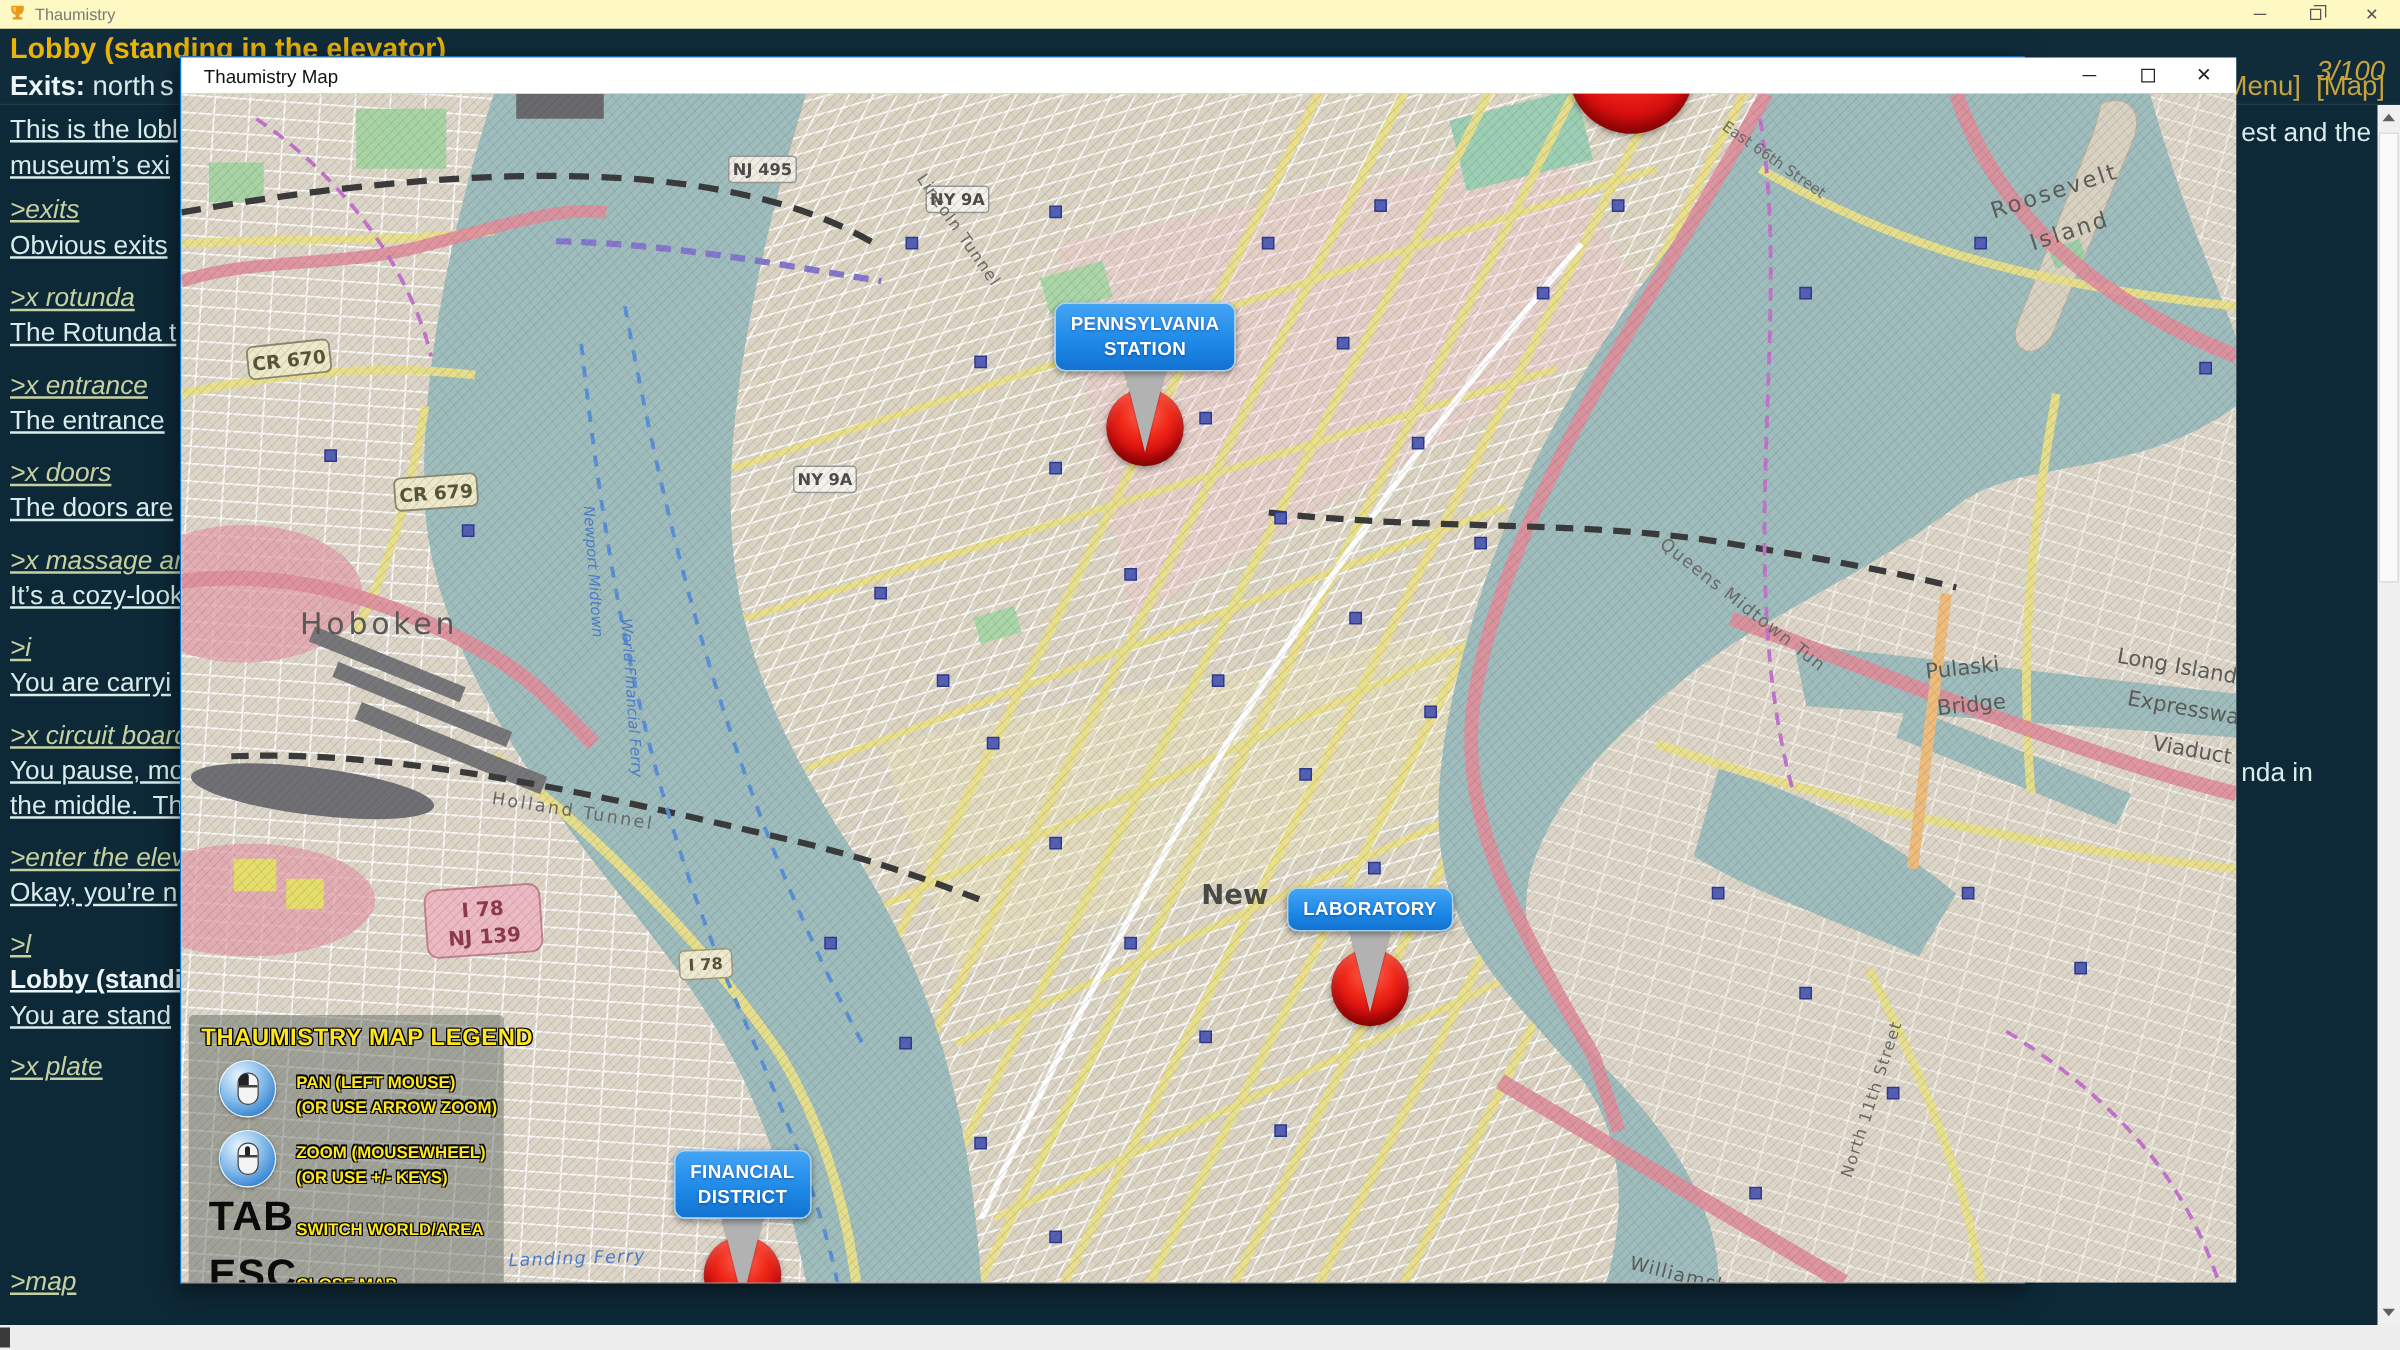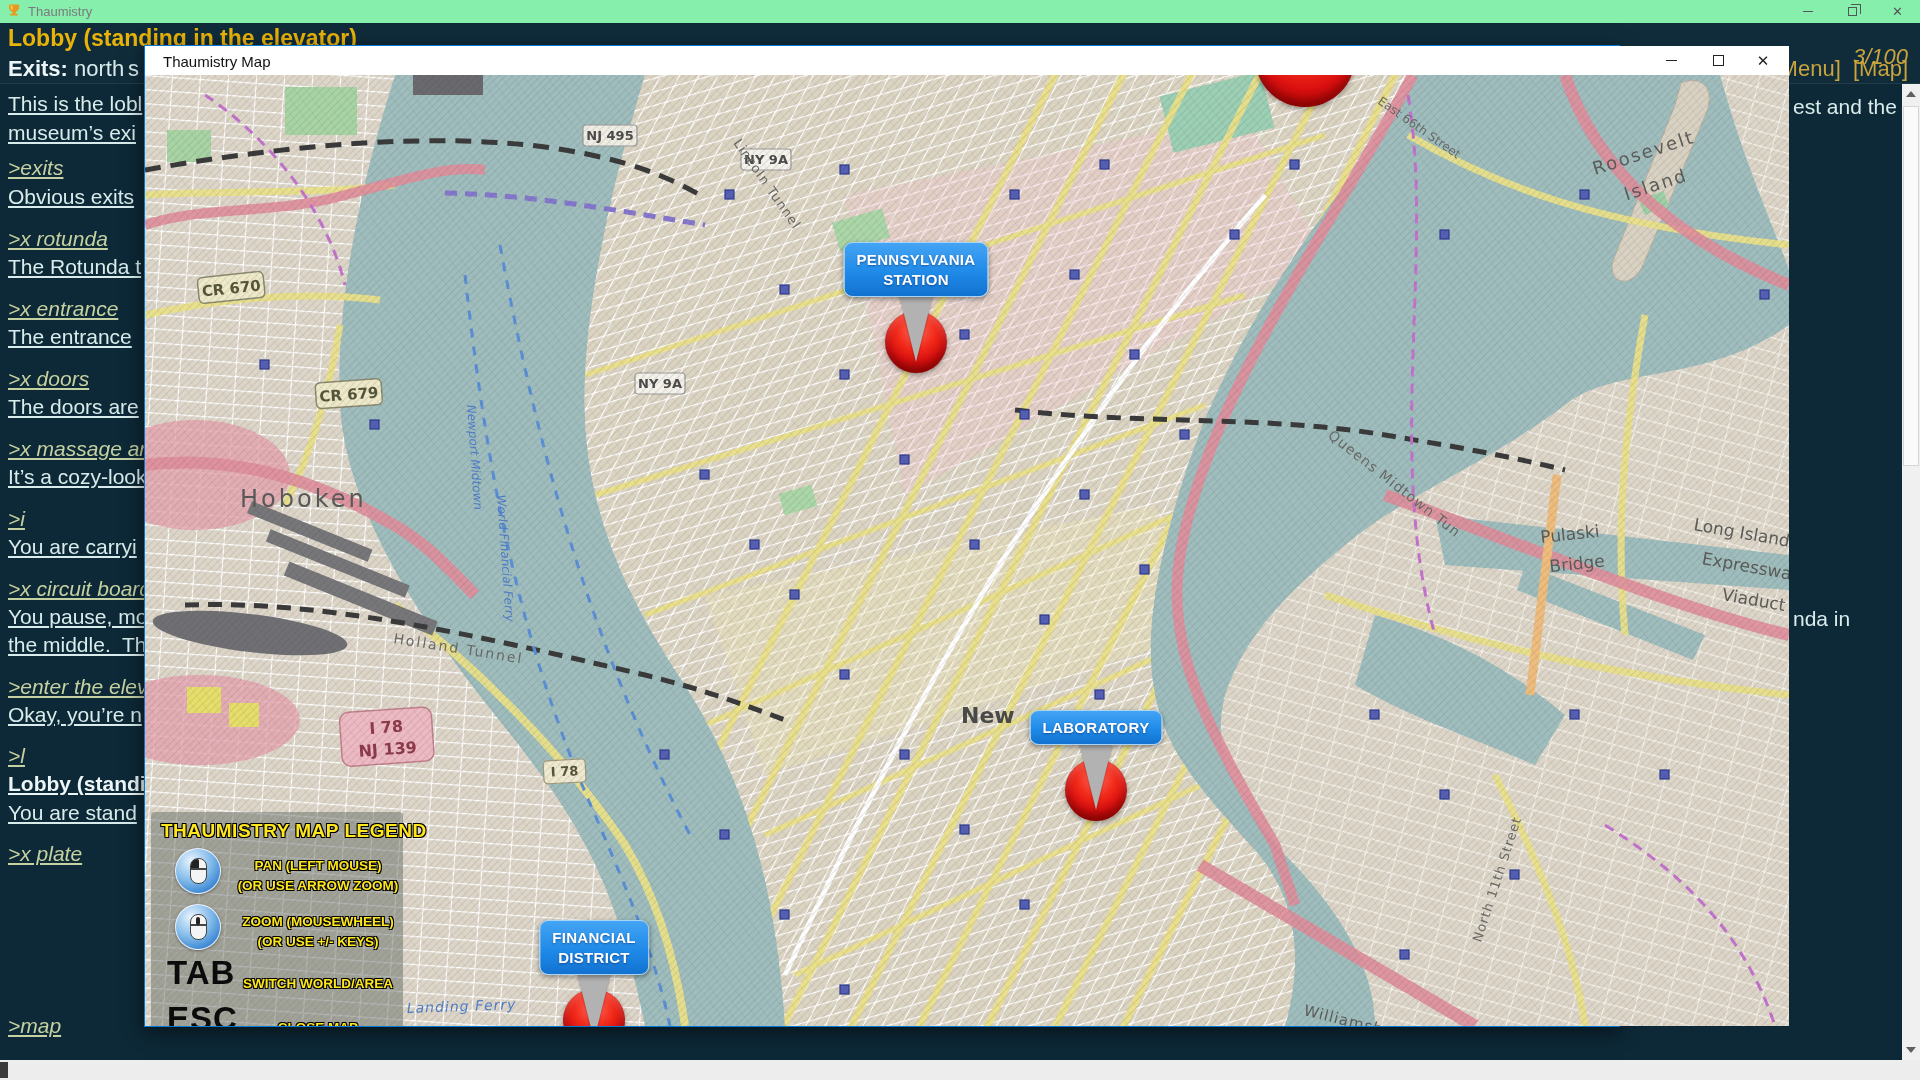--- a/index.html
+++ b/index.html
@@ -2,21 +2,21 @@
 <html><head>
 <meta charset="utf-8">
 <style>
   * { margin:0; padding:0; box-sizing:border-box; }
   html,body { width:1920px; height:1080px; overflow:hidden; background:#000; }
   body { font-family:"Liberation Sans", sans-serif; }
 
   .screen { position:relative; width:1920px; height:1080px; background:#0d2836; overflow:hidden; }
 
   
-  .os-titlebar { position:absolute; left:0; top:0; width:1920px; height:23px; background:#86efac; z-index:40; }
+  .os-titlebar { position:absolute; left:0; top:0; width:1920px; height:23px; background:#fef9c3; z-index:40; }
   .os-title-icon { position:absolute; left:6px; top:3px; width:16px; height:16px; }
   .os-title-text { position:absolute; left:28px; top:4px; font-size:13px; color:#7a7a7a; }
   .os-btn { position:absolute; top:0; width:45px; height:23px; display:flex; align-items:center; justify-content:center; color:#555; }
   .os-btn-min { right:90px; } .os-btn-max { right:45px; } .os-btn-close { right:0; }
   .glyph-dash { width:10px; height:1px; background:#555; }
   .glyph-restore { position:relative; width:9px; height:9px; border:1px solid #555; }
   .glyph-restore::before { content:''; position:absolute; left:2px; top:-4px; width:9px; height:9px; border:1px solid #555; border-left:none; border-bottom:none; }
   .glyph-x { font-size:13px; color:#555; line-height:1; }
 
   
@@ -56,21 +56,21 @@
   .mw-dash { width:11px; height:1px; background:#222; }
   .mw-box { width:11px; height:11px; border:1px solid #222; }
   .mw-x { font-size:15px; color:#222; line-height:1; }
 
   .map-content { position:absolute; left:0; top:29px; width:1644px; height:951px; overflow:hidden; background:#ded7c9; }
 
   
   .legend { position:absolute; left:6px; top:708px; width:252px; height:241px; background:rgba(96,104,98,0.48); border-radius:4px; z-index:5;margin-top:29px; }
   .legend-title { position:absolute; left:10px; top:8px; font-size:19px; font-weight:bold; color:#ffe71e; letter-spacing:0.5px;
     text-shadow:-1px -1px 0 #000, 1px -1px 0 #000, -1px 1px 0 #000, 1px 1px 0 #000; white-space:pre; }
-  .legend-item-text { position:absolute; left:86px; width:162px; text-align:center; font-size:13.5px; font-weight:bold; color:#ffe71e;
+  .legend-item-text { position:absolute; left:86px; width:162px; font-size:13.5px; font-weight:bold; color:#ffe71e;
     text-shadow:-1px -1px 0 #000, 1px -1px 0 #000, -1px 1px 0 #000, 1px 1px 0 #000; line-height:1.45; white-space:pre-line; }
   .mouse-badge { position:absolute; left:24px; width:46px; height:46px; border-radius:50%;
     background:radial-gradient(circle at 35% 28%, #eaf5ff, #7fb8e8 48%, #2f7fd0 82%, #1a5fa8);
     border:1.5px solid rgba(255,255,255,0.85); display:flex; align-items:center; justify-content:center; box-shadow:0 1px 3px rgba(0,0,0,0.4); }
   .mouse { position:relative; width:17px; height:26px; background:#f4f4f4; border:1.5px solid #444; border-radius:8px; }
   .mouse::after { content:''; position:absolute; left:0; right:0; top:9px; height:1.5px; background:#444; }
   .mouse.pan::before { content:''; position:absolute; left:0; top:0; width:8px; height:10px; background:#222; border-radius:7px 2px 0 0; }
   .mouse.zoom::before { content:''; position:absolute; left:5px; top:2px; width:4px; height:8px; background:#222; border-radius:2px; z-index:2; }
   .legend-key { position:absolute; left:16px; font-size:33px; font-weight:bold; color:#0b0b0b; letter-spacing:1px; }
 

